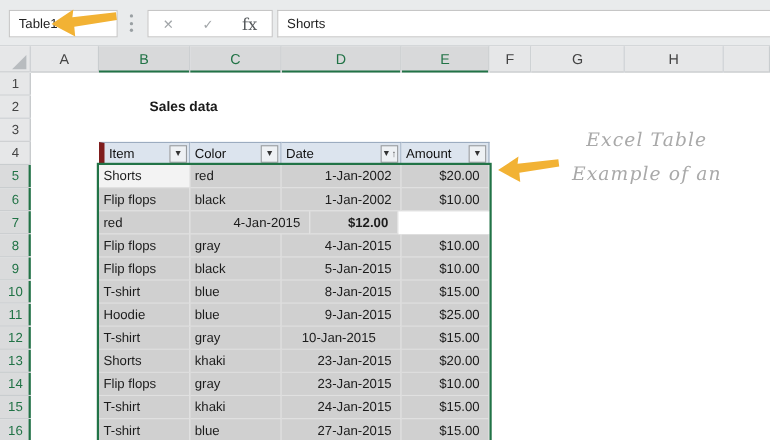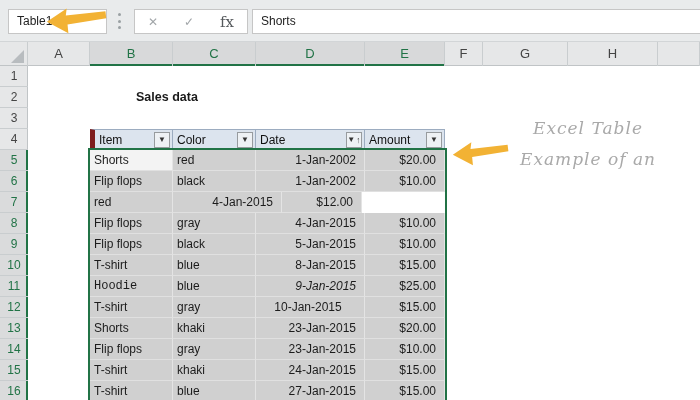--- a/index.html
+++ b/index.html
@@ -126,44 +126,44 @@
       </div>
       <div class="trow">
         <div class="dcell" style="width: 83px;">Flip flops</div>
         <div class="dcell" style="width: 83px;">black</div>
         <div class="dcell num" style="width: 109px;">1-Jan-2002</div>
         <div class="dcell num" style="width: 80px;">$10.00</div>
       </div>
       <div class="trow">
         <div class="dcell" style="width: 83px;">red</div>
         <div class="dcell num" style="width: 109px;">4-Jan-2015</div>
-        <div class="dcell num" style="width: 80px;">$12.00</div>
+        <div class="dcell num" style="width: 80px; font-weight: bold;">$12.00</div>
       </div>
       <div class="trow">
         <div class="dcell" style="width: 83px;">Flip flops</div>
         <div class="dcell" style="width: 83px;">gray</div>
         <div class="dcell num" style="width: 109px;">4-Jan-2015</div>
         <div class="dcell num" style="width: 80px;">$10.00</div>
       </div>
       <div class="trow">
         <div class="dcell" style="width: 83px;">Flip flops</div>
         <div class="dcell" style="width: 83px;">black</div>
         <div class="dcell num" style="width: 109px;">5-Jan-2015</div>
         <div class="dcell num" style="width: 80px;">$10.00</div>
       </div>
       <div class="trow">
         <div class="dcell" style="width: 83px;">T-shirt</div>
         <div class="dcell" style="width: 83px;">blue</div>
         <div class="dcell num" style="width: 109px;">8-Jan-2015</div>
         <div class="dcell num" style="width: 80px;">$15.00</div>
       </div>
       <div class="trow">
-        <div class="dcell" style="width: 83px; font-family: Liberation Mono, monospace;">Hoodie</div>
+        <div class="dcell" style="width: 83px;">Hoodie</div>
         <div class="dcell" style="width: 83px;">blue</div>
-        <div class="dcell num" style="width: 109px; font-style: italic;">9-Jan-2015</div>
+        <div class="dcell num" style="width: 109px;">9-Jan-2015</div>
         <div class="dcell num" style="width: 80px;">$25.00</div>
       </div>
       <div class="trow">
         <div class="dcell" style="width: 83px;">T-shirt</div>
         <div class="dcell" style="width: 83px;">gray</div>
         <div class="dcell num" style="width: 109px; text-align: center;">10-Jan-2015</div>
         <div class="dcell num" style="width: 80px;">$15.00</div>
       </div>
       <div class="trow">
         <div class="dcell" style="width: 83px;">Shorts</div>

